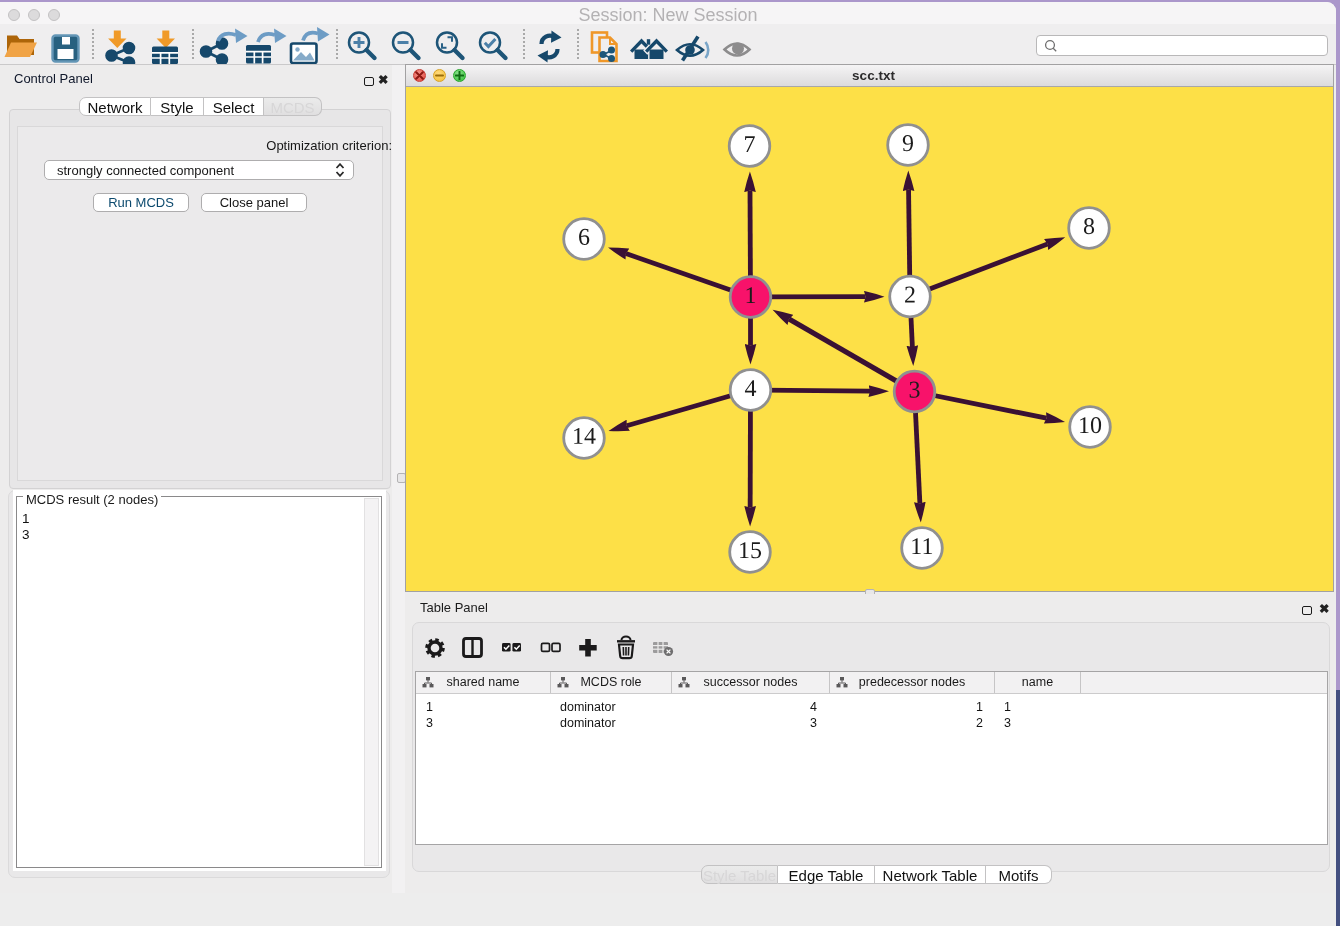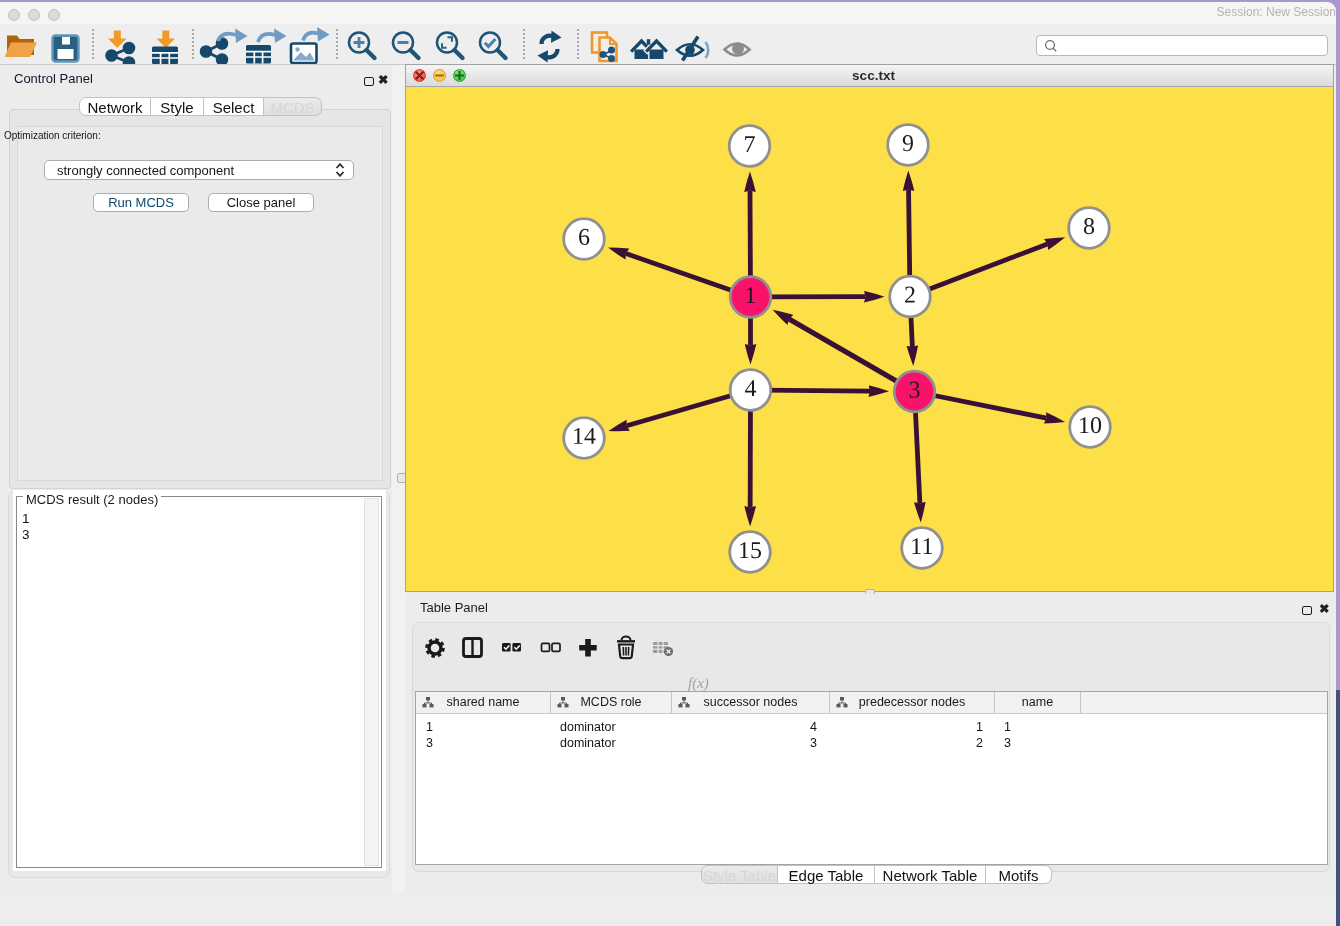--- a/index.html
+++ b/index.html
@@ -6,21 +6,21 @@
   body{width:1340px;height:926px;position:relative;overflow:hidden;
        background:#ab97cb;font-family:"Liberation Sans",sans-serif;
        -webkit-font-smoothing:antialiased;}
   .abs{position:absolute;}
   #appwin{left:0;top:2px;width:1336px;height:924px;background:#ededed;
           border-radius:0 9px 0 0;overflow:hidden;}
   
   #titlebar{left:0;top:0;width:1336px;height:22px;background:#f6f5f6;border-bottom:1px solid #d8d7d8;}
   .tl{position:absolute;top:7px;width:12px;height:12px;border-radius:50%;
       background:#dcdbdc;border:1px solid #c3c2c3;box-sizing:border-box;}
-  #wtitle{left:0;top:3px;width:1336px;text-align:right;font-size:12px;color:#b4b2b4;}
+  #wtitle{left:0;top:3px;width:1336px;text-align:center;font-size:18px;color:#b4b2b4;}
   
   #toolbar{left:0;top:22px;width:1336px;height:40px;background:#efeeef;border-bottom:1px solid #cac9ca;}
   .tsep{position:absolute;top:5px;height:30px;width:0;border-left:2px dotted #a9a9a9;}
   #searchbox{left:1036px;top:11px;width:292px;height:21px;background:#fff;
      border:1px solid #b9b8b9;border-radius:4px;box-sizing:border-box;}
   
   #cpanel{left:0;top:63px;width:392px;height:828px;background:#edecec;}
   #cptitle{left:14px;top:6px;font-size:13px;color:#0f172a;}
   #cpcontent{left:9px;top:44px;width:382px;height:380px;background:#e7e6e7;border:1px solid #d3d2d3;border-radius:4px;box-sizing:border-box;}
   .tabrow{position:absolute;display:flex;}
@@ -35,21 +35,21 @@
   #gapv{left:392px;top:63px;width:13px;height:828px;background:#f2f1f2;}
   
   #netwin{left:405px;top:62px;width:929px;height:528px;background:#fde047;
      border:1px solid #a2a1a2;box-sizing:border-box;}
   #nettitle{left:0;top:0;width:927px;height:21px;
      background:linear-gradient(#f5f4f5,#dcdbdc);border-bottom:1px solid #a8a7a8;}
   .mtl{position:absolute;top:7px;width:13px;height:13px;border-radius:50%;box-sizing:border-box;}
   
   #tpanel{left:405px;top:592px;width:929px;height:299px;background:#edecec;}
   #tptitle{left:15px;top:6px;font-size:13px;color:#1c1c1c;}
-  #tablebox{left:10px;top:77px;width:913px;height:174px;background:#fff;border:1px solid #a5a4a5;box-sizing:border-box;margin-top:20px;}
+  #tablebox{left:10px;top:77px;width:913px;height:174px;background:#fff;border:1px solid #a5a4a5;box-sizing:border-box;}
   
   #statusbar{left:0;top:886px;width:1336px;height:38px;background:#eeedee;border-top:1px solid #c9c8c9;}
   .winbtns{position:absolute;font-size:13px;color:#222;}
 </style>
 </head>
 <body>
 <div class="abs" id="appwin">
   <div class="abs" id="titlebar">
     <div class="tl" style="left:8px;"></div>
     <div class="tl" style="left:28px;"></div>
@@ -220,31 +220,31 @@
     <div class="abs" id="cpcontent">
         <div style="position:absolute;left:7px;top:16px;right:7px;bottom:7px;background:#ebeaeb;border:1px solid #d9d8d9;"></div>
       </div>
     <div class="tabrow" style="left:79px;top:32px;">
       <div class="tab first" style="width:72px;">Network</div>
       <div class="tab" style="width:53px;">Style</div>
       <div class="tab" style="width:60px;">Select</div>
       <div class="tab last sel" style="width:58px;">MCDS</div>
     </div>
     <div class="abs" style="left:0;top:51px;width:392px;">
-      <div style="text-align:left;font-size:10px;color:#161616;margin-top:14px;margin-left:4px;">Optimization criterion:</div>
+      <div style="text-align:right;font-size:13px;color:#161616;margin-top:22px;margin-left:4px;">Optimization criterion:</div>
     </div>
     <div class="abs" style="left:44px;top:95px;width:310px;height:20px;background:#fff;border:1px solid #aeadae;border-radius:5px;box-sizing:border-box;">
       <span style="position:absolute;left:12px;top:2px;font-size:13px;color:#161616;">strongly connected component</span>
       <svg width="10" height="14" style="position:absolute;right:8px;top:2px;" viewBox="0 0 10 14">
         <path d="M1.5,5 L5,1.2 L8.5,5" fill="none" stroke="#2a2a2a" stroke-width="1.8"></path>
         <path d="M1.5,9 L5,12.8 L8.5,9" fill="none" stroke="#2a2a2a" stroke-width="1.8"></path>
       </svg>
     </div>
     <div class="abs" style="left:93px;top:128px;width:96px;height:19px;background:#fff;border:1px solid #aeadae;border-radius:5px;box-sizing:border-box;text-align:center;font-size:13px;color:#0c4a6e;line-height:17px;">Run MCDS</div>
-    <div class="abs" style="left:201px;top:128px;width:106px;height:19px;background:#fff;border:1px solid #aeadae;border-radius:5px;box-sizing:border-box;text-align:center;font-size:13px;color:#161616;line-height:17px;margin-left:7px;">Close panel</div>
+    <div class="abs" style="left:201px;top:128px;width:106px;height:19px;background:#fff;border:1px solid #aeadae;border-radius:5px;box-sizing:border-box;text-align:center;font-size:13px;color:#161616;line-height:17px;">Close panel</div>
     <div class="abs" style="left:8px;top:425px;width:382px;height:388px;background:#e9e8e9;border:1px solid #dbdadb;border-radius:7px;box-sizing:border-box;"></div>
     <div class="abs" id="mcdsbox">
       <div style="position:absolute;left:3px;top:6px;right:4px;bottom:3px;border:1px solid #8a898a;"></div>
       <span style="position:absolute;left:10px;top:2px;background:#fff;padding:0 3px;font-size:13px;color:#1a1a1a;white-space:nowrap;">MCDS result (2 nodes)</span>
       <div style="position:absolute;left:9px;top:21px;font-size:13.5px;color:#111;line-height:16px;">1<br>3</div>
       <div style="position:absolute;right:7px;top:8px;width:13px;bottom:5px;background:#f4f3f4;border:1px solid #e2e1e2;"></div>
     </div>
   </div>
   <div class="abs" id="gapv"></div>
   <div class="abs" style="left:397px;top:471px;width:9px;height:10px;background:#e8e7e8;border:1px solid #b4b3b4;border-radius:2px;box-sizing:border-box;"></div>

